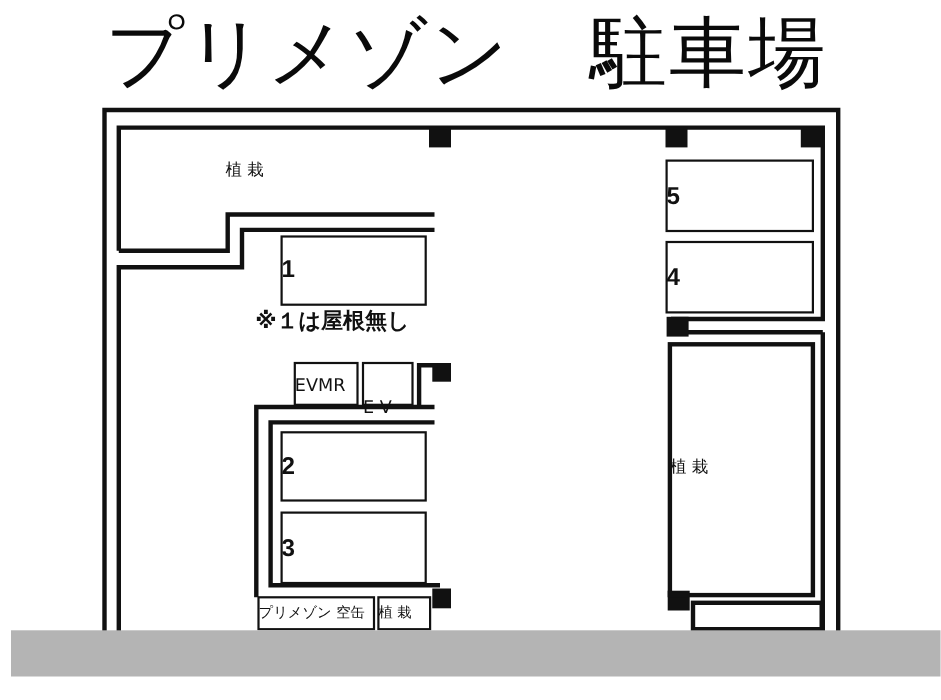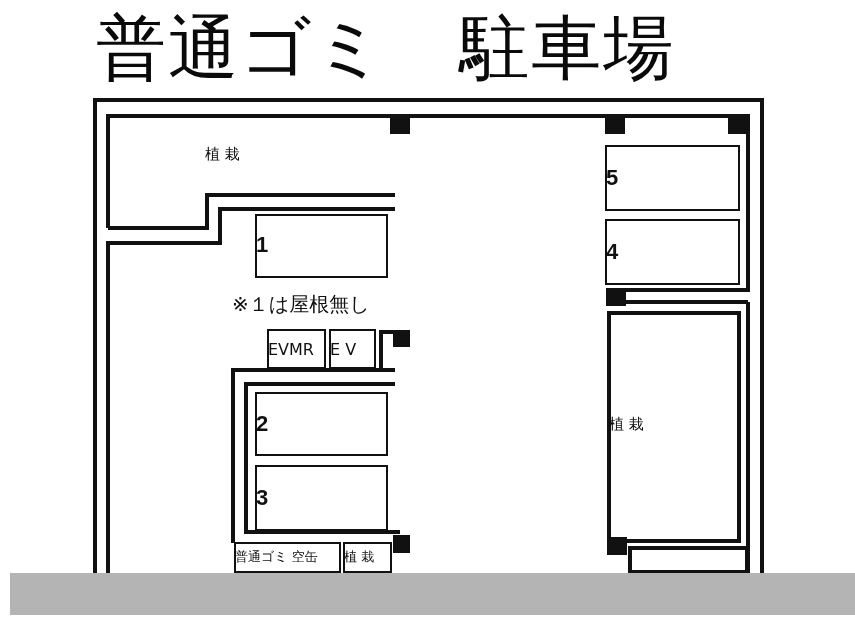--- a/index.html
+++ b/index.html
@@ -11,21 +11,21 @@
     svg.plan { position: absolute; left: 0; top: 0; }
     .lbl { position: absolute; text-align: left; white-space: nowrap; }
     .spot-num { font-family: "Liberation Sans", sans-serif; font-weight: 700; font-size: 22px; color: #111; }
     .small { font-size: 15px; color: #111; }
     .note { font-size: 20px; color: #111; }
     .ground { position: absolute; left: 10px; top: 573px; width: 845px; height: 42px; background: #b4b4b4; }
   </style>
 </head>
 <body>
 
-<div class="title">普通ゴミ　駐車場</div>
+<div class="title">プリメゾン　駐車場</div>
 
 <svg class="plan" width="855" height="636" viewBox="0 0 855 636">
 
   <g fill="none" stroke="#111" stroke-width="4">
     <polyline points="95,575 95,100 762,100 762,575"></polyline>
     <polyline points="108,575 108,243 220,243 220,209 395,209"></polyline>
     <polyline points="108,228 207,228 207,195 395,195"></polyline>
     <polyline points="108,228 108,116 748,116 748,290 610,290"></polyline>
     <line x1="610" y1="302" x2="748" y2="302"></line>
     <line x1="748" y1="302" x2="748" y2="575"></line>
@@ -60,24 +60,24 @@
   </g>
 
   <g fill="none" stroke="#111" stroke-width="4">
     <rect x="609" y="313" width="130" height="228"></rect>
     <rect x="630" y="548" width="117" height="24"></rect>
   </g>
 </svg>
 
 <div class="lbl small" style="left:205px;top:145px;width:60px;">植 栽</div>
 <div class="lbl spot-num" style="left:256px;top:232px;width:131px;">1</div>
-<div class="lbl note" style="left:232px;top:291px;width:180px;">※１は屋根無し</div>
+<div class="lbl note" style="left:232px;top:278px;width:180px;font-weight:bold;">※１は屋根無し</div>
 <div class="lbl small" style="left:268px;top:340px;width:72px;font-size:16px;">EVMR</div>
-<div class="lbl small" style="left:330px;top:340px;width:45px;font-size:16px;">E V</div>
+<div class="lbl small" style="left:330px;top:360px;width:45px;font-size:16px;">E V</div>
 <div class="lbl spot-num" style="left:256px;top:411px;width:131px;">2</div>
 <div class="lbl spot-num" style="left:256px;top:485px;width:131px;">3</div>
-<div class="lbl small" style="left:235px;top:548px;width:105px;font-size:13px;">普通ゴミ 空缶</div>
+<div class="lbl small" style="left:235px;top:548px;width:105px;font-size:13px;">プリメゾン 空缶</div>
 <div class="lbl small" style="left:344px;top:548px;width:47px;font-size:13px;">植 栽</div>
 <div class="lbl spot-num" style="left:606px;top:165px;width:133px;">5</div>
 <div class="lbl spot-num" style="left:606px;top:239px;width:133px;">4</div>
 <div class="lbl small" style="left:609px;top:415px;width:130px;">植 栽</div>
 
 <div class="ground"></div>
 
 </body></html>

